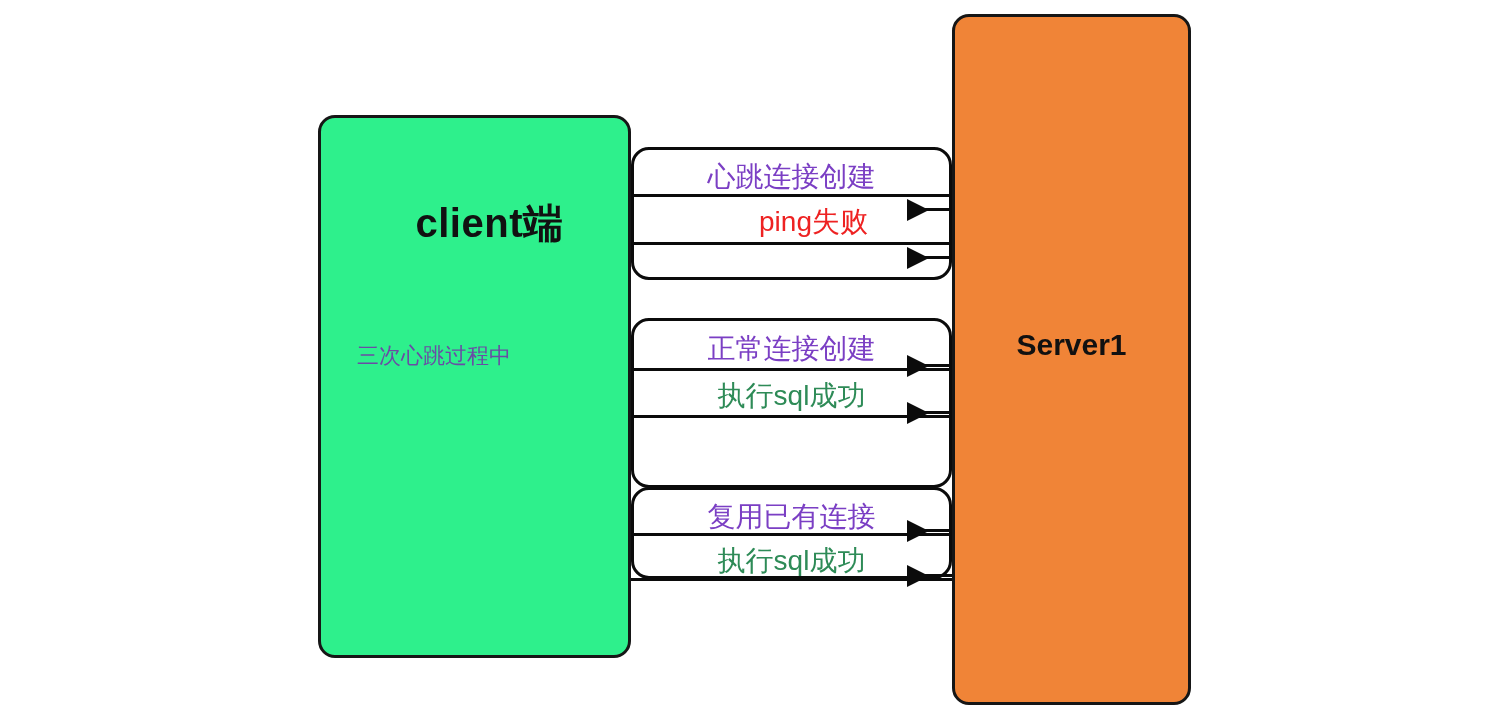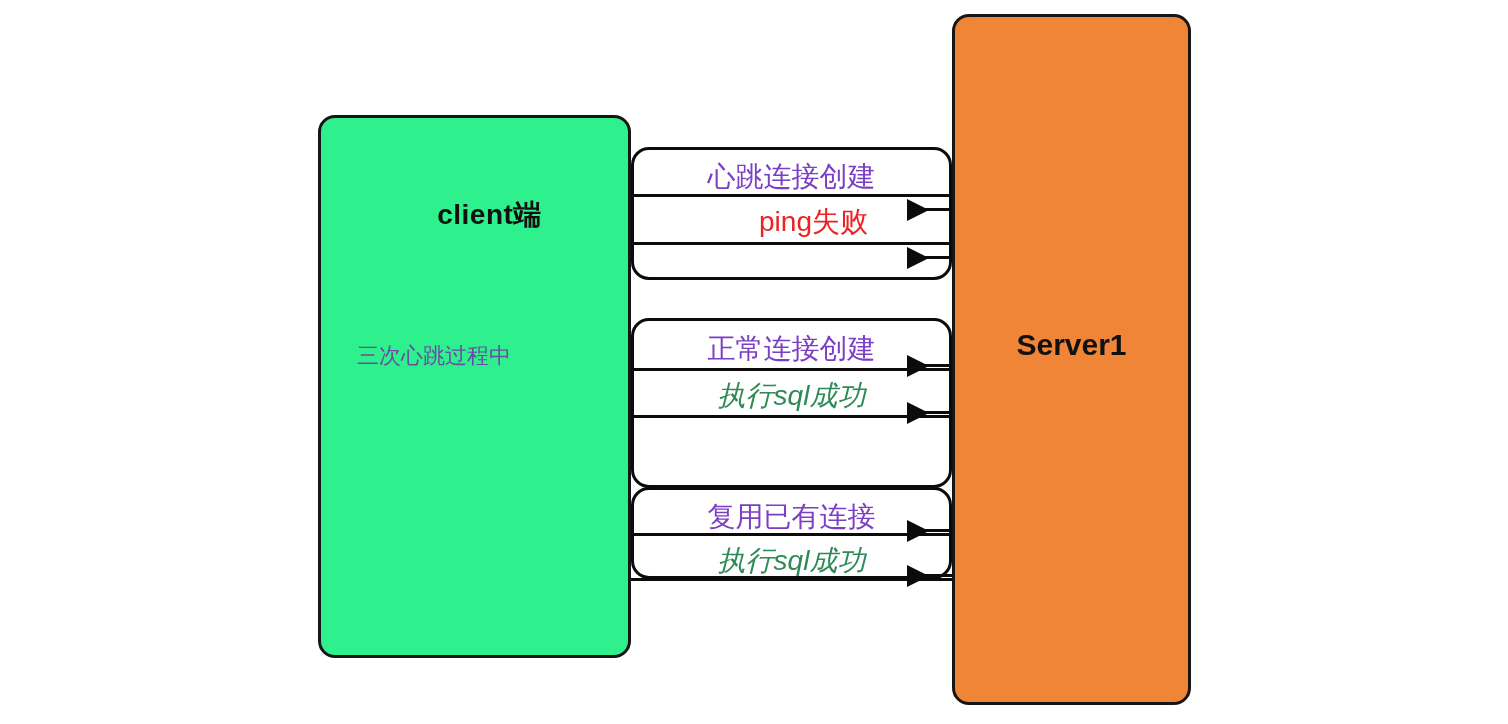--- a/index.html
+++ b/index.html
@@ -14,21 +14,21 @@
   .client-node{
     position:absolute;left:318px;top:115px;width:313px;height:543px;
     background:var(--client-fill,#2EF08C);
     border:3px solid #161616;
     border-radius:17px;
     box-sizing:border-box;
   }
   .client-title{
     position:absolute;left:0;right:0;top:78px;
     text-align:center;
-    font-size:28px;font-weight:bold;color:#111111;
+    font-size:40px;font-weight:bold;color:#111111;
     letter-spacing:.5px;
     padding-left:30px;
   }
   .client-note{
     position:absolute;left:36px;right:22px;top:182px;
     font-size:22px;line-height:37px;
     color:var(--note-color,#6A4CA5);
     text-align:left;
     white-space:pre-line;
   }
@@ -63,21 +63,21 @@
     left:-3px;right:-3px;
     height:3px;background:#0b0b0b;
   }
   .msg-text{
     position:absolute;left:0;right:0;
     text-align:center;
     font-size:28px;
     white-space:nowrap;
   }
   .t-purple{color:var(--msg-purple,#7B3FC4);}
-  .t-green{color:var(--msg-green,#2E8B57);font-style:italic;}
+  .t-green{color:var(--msg-green,#2E8B57);}
   .t-red{color:var(--msg-red,#EE2222);padding-left:44px;}
 
   
   .arrow-head{
     position:absolute;
     width:0;height:0;
     border-top:11px solid transparent;
     border-bottom:11px solid transparent;
     border-left:22px solid #0b0b0b;
   }

